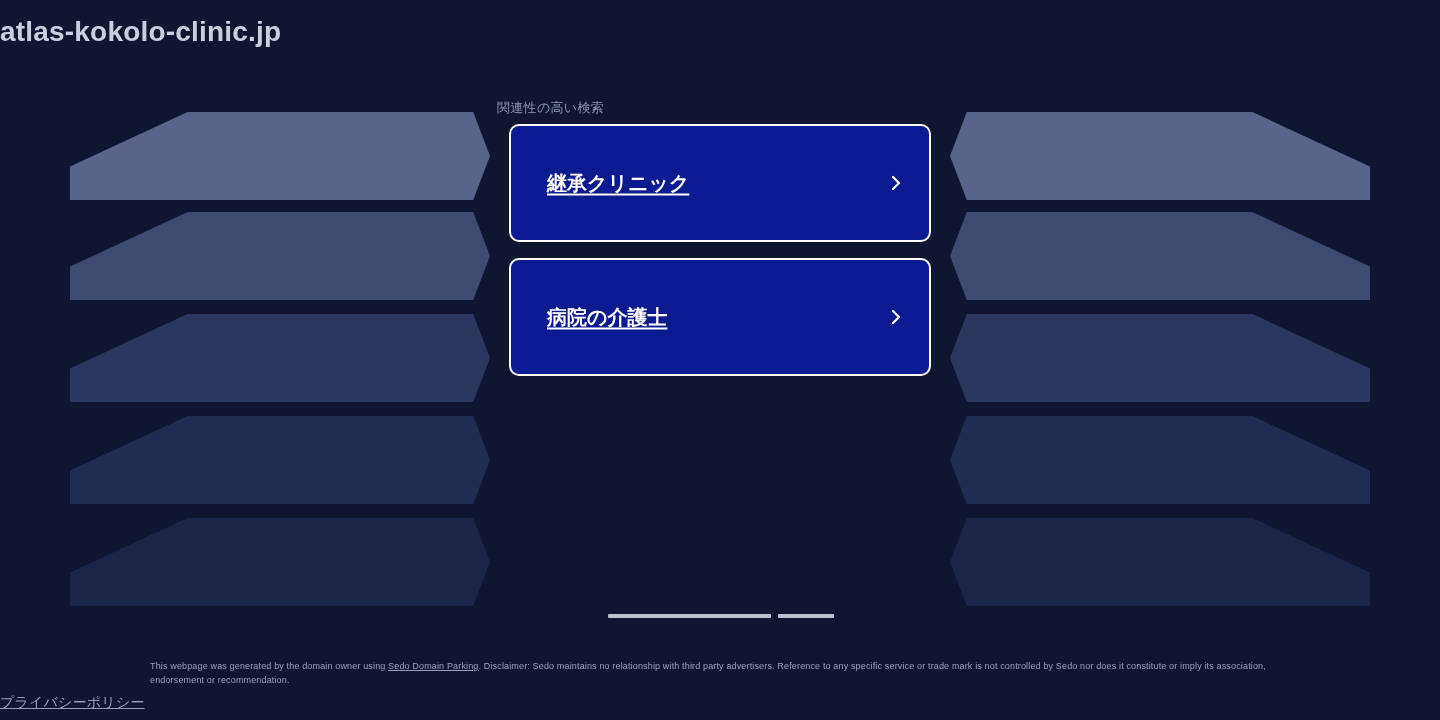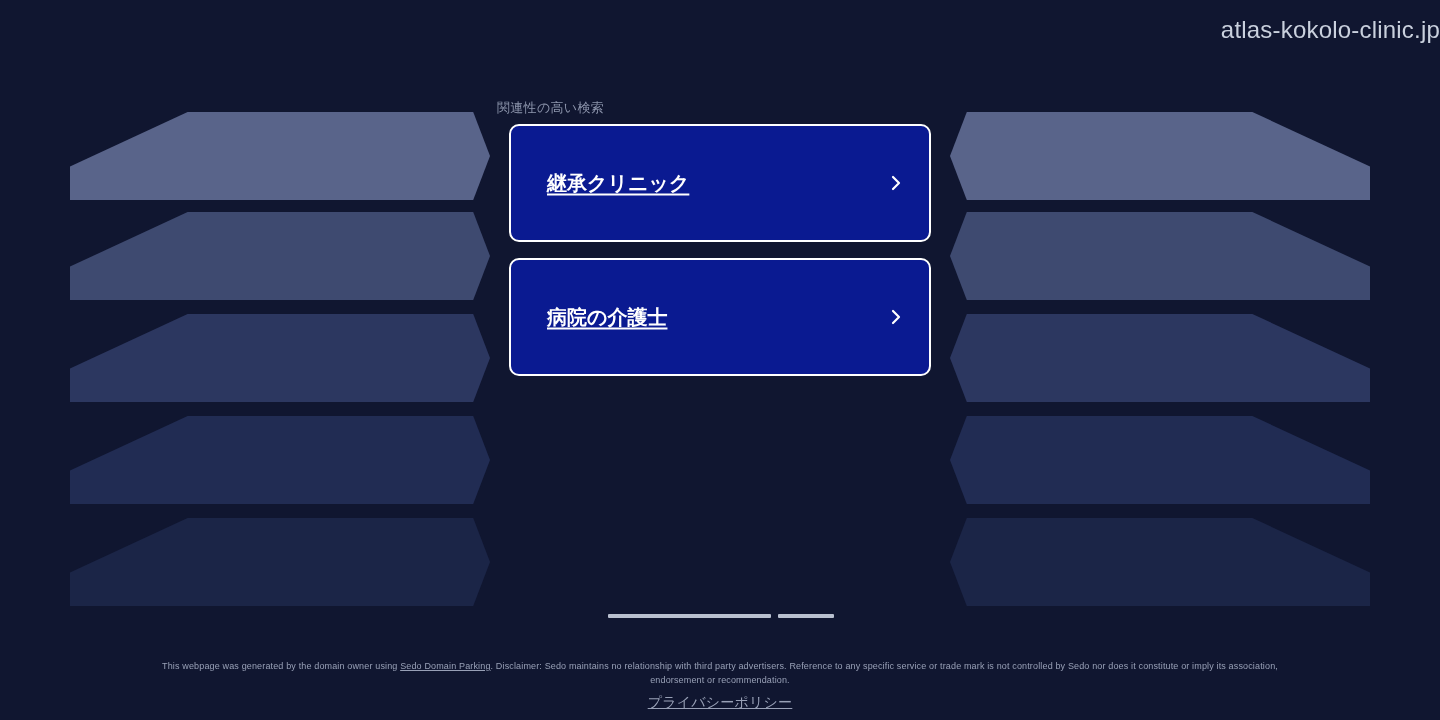--- a/index.html
+++ b/index.html
@@ -59,23 +59,23 @@
     z-index: 2;
     width: 1440px;
     height: 720px;
   }
 
   .site-title {
     position: absolute;
     top: 16px;
     left: 0;
     width: 100%;
-    text-align: right;
-    font-size: 24px;
-    font-weight: 400;
+    text-align: left;
+    font-size: 28px;
+    font-weight: 700;
     color: #c9d0dd;
     letter-spacing: 0.2px;
   }
 
   .results-label {
     position: absolute;
     top: 99px;
     left: 497px;
     font-size: 13px;
     color: #8e96ad;
@@ -144,21 +144,21 @@
   }
   .rule.long  { left: 0px;   width: 163px; }
   .rule.short { left: 170px; width: 56px; }
 
   
   .footer {
     position: absolute;
     left: 0;
     bottom: 8px;
     width: 100%;
-    text-align: center;
+    text-align: left;
   }
   .disclaimer {
     font-size: 9px;
     line-height: 14px;
     color: #98a0b6;
     letter-spacing: 0.15px;
     padding: 0 150px;
   }
   .disclaimer a {
     color: #98a0b6;

